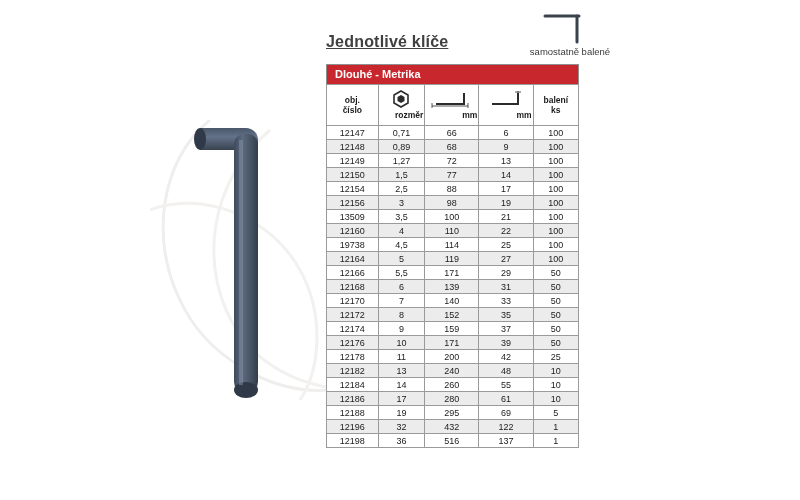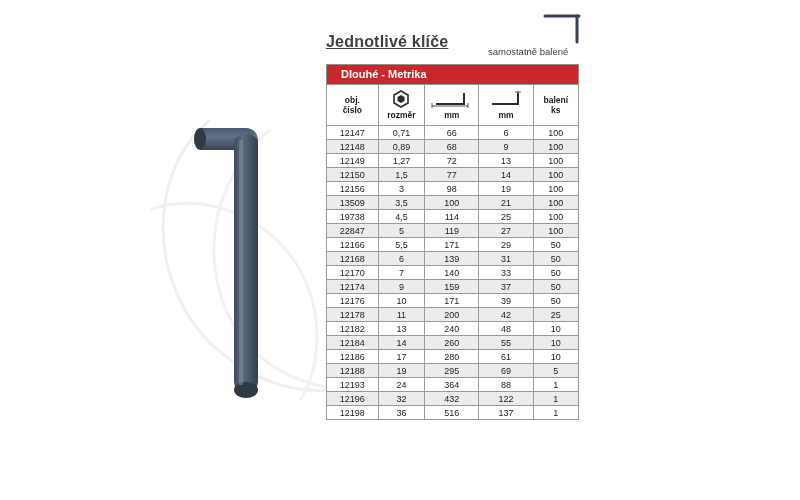--- a/index.html
+++ b/index.html
@@ -41,23 +41,24 @@
     top: 33px;
     font-size: 16px;
     font-weight: bold;
     color: #404040;
     letter-spacing: .2px;
     text-decoration: underline;
   }
 
   .pack-note {
     position: absolute;
-    left: 488px;
+    left: 500px;
     top: 46px;
     width: 140px;
+    text-align: center;
     font-size: 9.5px;
     color: #3a3a3a;
   }
   .pack-icon {
     position: absolute;
     left: 487px;
     top: 12px;
     width: 140px;
     height: 32px;
   }
@@ -68,21 +69,21 @@
     left: 326px;
     top: 64px;
     width: 253px;
   }
 
   .band {
     background: #c8282d;
     color: #ffffff;
     font-size: 11px;
     font-weight: bold;
-    padding: 3px 6px 4px 14px;
+    padding: 3px 6px 4px 8px;
     border: 1px solid #8f8f8f;
     border-bottom: none;
     box-sizing: border-box;
     width: 100%;
   }
 
   table.spec {
     border-collapse: collapse;
     width: 100%;
     font-size: 9px;
@@ -122,20 +123,21 @@
   }
   .th-icon {
     display: block;
     height: 18px;
     margin: 0 auto 1px auto;
   }
   .th-unit {
     display: block;
     font-weight: bold;
     font-size: 8.5px;
+    text-align: right;
   }
 </style>
 </head>
 <body>
 
 <div class="bg-shape">
   <svg width="240" height="280" viewBox="0 0 240 280" xmlns="http://www.w3.org/2000/svg">
     <path d="M60 0 C10 40 0 120 30 180 C55 235 120 275 180 270 C215 267 238 250 240 230" fill="none" stroke="#f0eeec" stroke-width="3"></path>
     <path d="M120 10 C60 60 45 150 90 215 C125 265 200 280 240 262" fill="none" stroke="#f3f1ef" stroke-width="3"></path>
     <path d="M0 90 C50 70 120 95 150 150 C175 195 170 250 150 280" fill="none" stroke="#f3f1ef" stroke-width="3"></path>
@@ -254,42 +256,56 @@
           <td>100</td>
         </tr>
         <tr>
           <td>12150</td>
           <td>1,5</td>
           <td>77</td>
           <td>14</td>
           <td>100</td>
         </tr>
         <tr>
+          <td>12154</td>
+          <td>2,5</td>
+          <td>88</td>
+          <td>17</td>
+          <td>100</td>
+        </tr>
+        <tr>
           <td>12156</td>
           <td>3</td>
           <td>98</td>
           <td>19</td>
           <td>100</td>
         </tr>
         <tr>
           <td>13509</td>
           <td>3,5</td>
           <td>100</td>
           <td>21</td>
           <td>100</td>
         </tr>
         <tr>
+          <td>12160</td>
+          <td>4</td>
+          <td>110</td>
+          <td>22</td>
+          <td>100</td>
+        </tr>
+        <tr>
           <td>19738</td>
           <td>4,5</td>
           <td>114</td>
           <td>25</td>
           <td>100</td>
         </tr>
         <tr>
-          <td>22847</td>
+          <td>12164</td>
           <td>5</td>
           <td>119</td>
           <td>27</td>
           <td>100</td>
         </tr>
         <tr>
           <td>12166</td>
           <td>5,5</td>
           <td>171</td>
           <td>29</td>
@@ -300,20 +316,27 @@
           <td>6</td>
           <td>139</td>
           <td>31</td>
           <td>50</td>
         </tr>
         <tr>
           <td>12170</td>
           <td>7</td>
           <td>140</td>
           <td>33</td>
+          <td>50</td>
+        </tr>
+        <tr>
+          <td>12172</td>
+          <td>8</td>
+          <td>152</td>
+          <td>35</td>
           <td>50</td>
         </tr>
         <tr>
           <td>12174</td>
           <td>9</td>
           <td>159</td>
           <td>37</td>
           <td>50</td>
         </tr>
         <tr>
@@ -352,27 +375,20 @@
           <td>10</td>
         </tr>
         <tr>
           <td>12188</td>
           <td>19</td>
           <td>295</td>
           <td>69</td>
           <td>5</td>
         </tr>
         <tr>
-          <td>12193</td>
-          <td>24</td>
-          <td>364</td>
-          <td>88</td>
-          <td>1</td>
-        </tr>
-        <tr>
           <td>12196</td>
           <td>32</td>
           <td>432</td>
           <td>122</td>
           <td>1</td>
         </tr>
         <tr>
           <td>12198</td>
           <td>36</td>
           <td>516</td>

